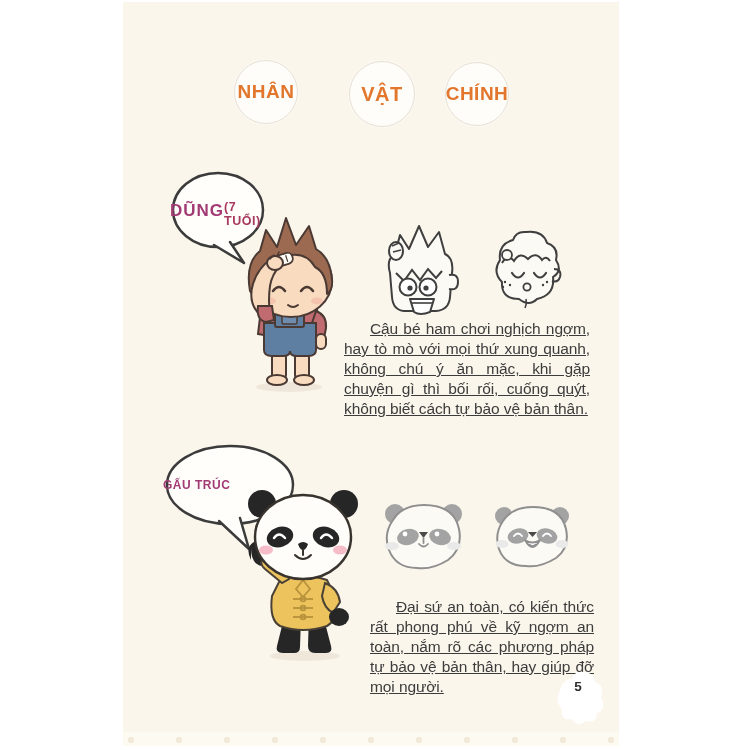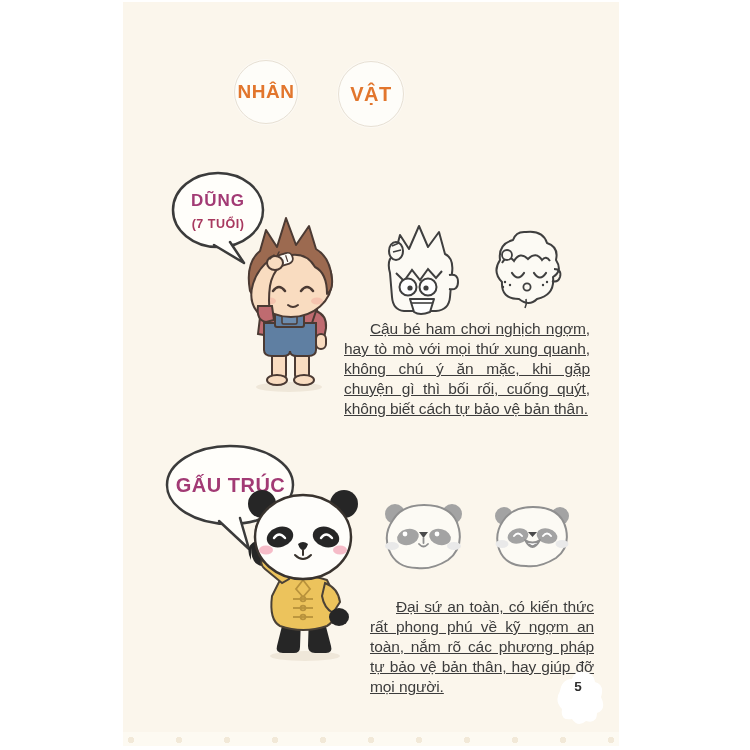--- a/index.html
+++ b/index.html
@@ -27,37 +27,37 @@
     border:1px solid #e7e0d4;
     border-radius:50%;
     display:flex; align-items:center; justify-content:center;
     box-shadow:0 0 0 1px rgba(255,255,255,.4);
   }
   .title-circle span {
     color:#e2762d; font-weight:bold; font-size:19px; letter-spacing:.5px;
     white-space:nowrap;
   }
   .tc1 { left:111px; top:58px; width:64px; height:64px; }
-  .tc2 { left:215px; top:59px; width:66px; height:66px; }
+  .tc2 { left:226px; top:59px; width:66px; height:66px; }
   .tc3 { left:322px; top:60px; width:64px; height:64px; }
   .tc2 span { font-size:20px; }
 
   
   .bubble { position:absolute; }
   .bubble .btxt {
-    position:absolute; left:0; right:0; display:flex; flex-direction:column;
-    align-items:center; justify-content:center; pointer-events:none;
+    position:absolute; left:0; right:0; display:flex; flex-direction:row;
+    align-items:center; justify-content:flex-start; pointer-events:none;
   }
   .bubble-1 { left:47px; top:168px; width:96px; height:96px; }
   .bubble-1 .btxt { top:12px; height:58px; }
   .bubble-2 { left:40px; top:441px; width:135px; height:110px; }
   .bubble-2 .btxt { top:16px; height:52px; }
   .char-name { color:#a23a74; font-weight:bold; font-size:17px; letter-spacing:1px; }
   .char-age  { color:#a8395f; font-weight:bold; font-size:12.5px; margin-top:6px; letter-spacing:.5px; }
-  .bubble-2 .char-name { font-size:20px; letter-spacing:.5px; }
+  .bubble-2 .char-name { font-size:12px; letter-spacing:.5px; }
 
   
   .illus { position:absolute; }
   .boy-illus    { left:108px; top:209px; width:118px; height:184px; }
   .boy-sk-a     { left:258px; top:219px; width:80px;  height:96px; }
   .boy-sk-b     { left:366px; top:225px; width:74px;  height:84px; }
   .panda-illus  { left:112px; top:482px; width:134px; height:180px; }
   .panda-sk-a   { left:257px; top:497px; width:88px;  height:78px; }
   .panda-sk-b   { left:367px; top:500px; width:86px;  height:72px; }
 
@@ -79,20 +79,23 @@
 </head>
 <body>
 
 <div class="page">
 
   <div class="title-circle tc1">
     <span>NHÂN</span>
   </div>
   <div class="title-circle tc2">
     <span>VẬT</span>
+  </div>
+  <div class="title-circle tc3">
+    <span>CHÍNH</span>
   </div>
 
   <div class="bubble bubble-1">
     <svg width="96" height="96" viewBox="0 0 96 96">
       <ellipse cx="48" cy="40" rx="45" ry="37" fill="#fffefa" stroke="#3b3b3b" stroke-width="2.5"></ellipse>
       <path d="M44,75 L74,93 L60,72" fill="#fffefa" stroke="#3b3b3b" stroke-width="2.5" stroke-linecap="round" stroke-linejoin="round"></path>
     </svg>
     <div class="btxt">
       <span class="char-name">DŨNG</span>
       <span class="char-age">(7 TUỔI)</span>

